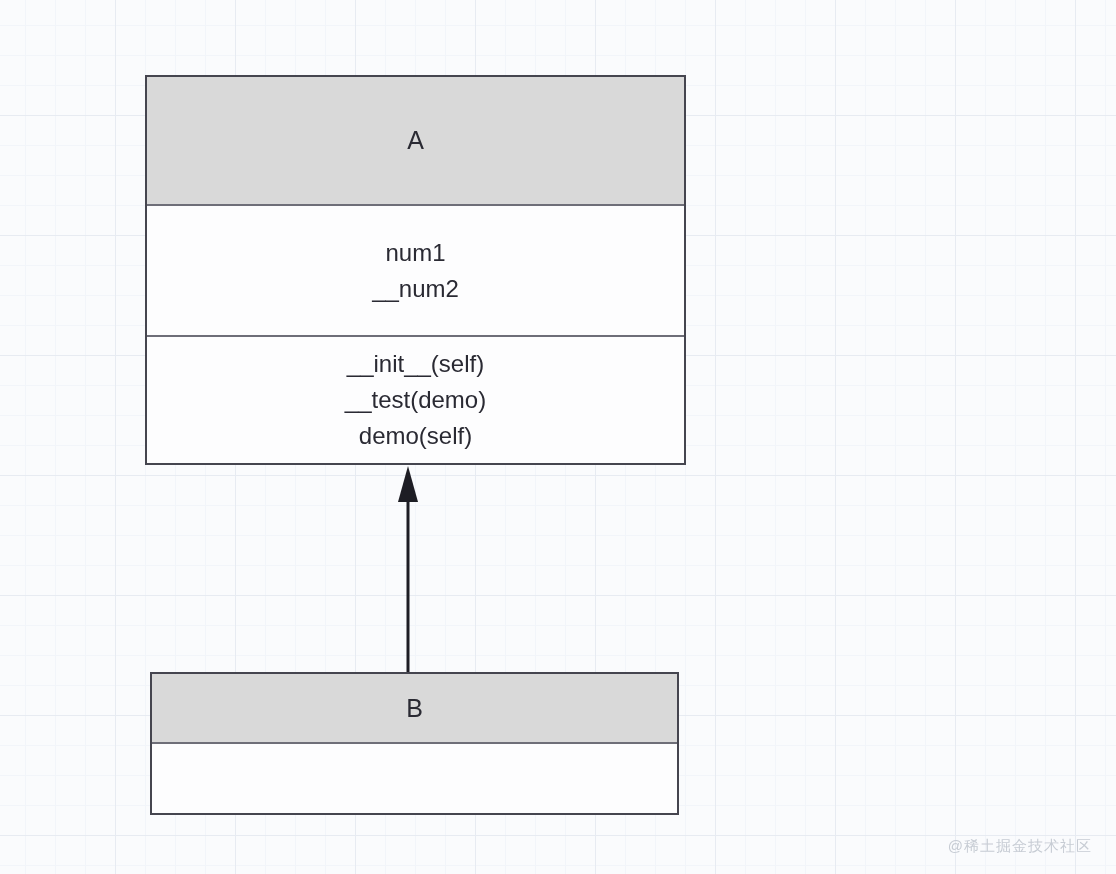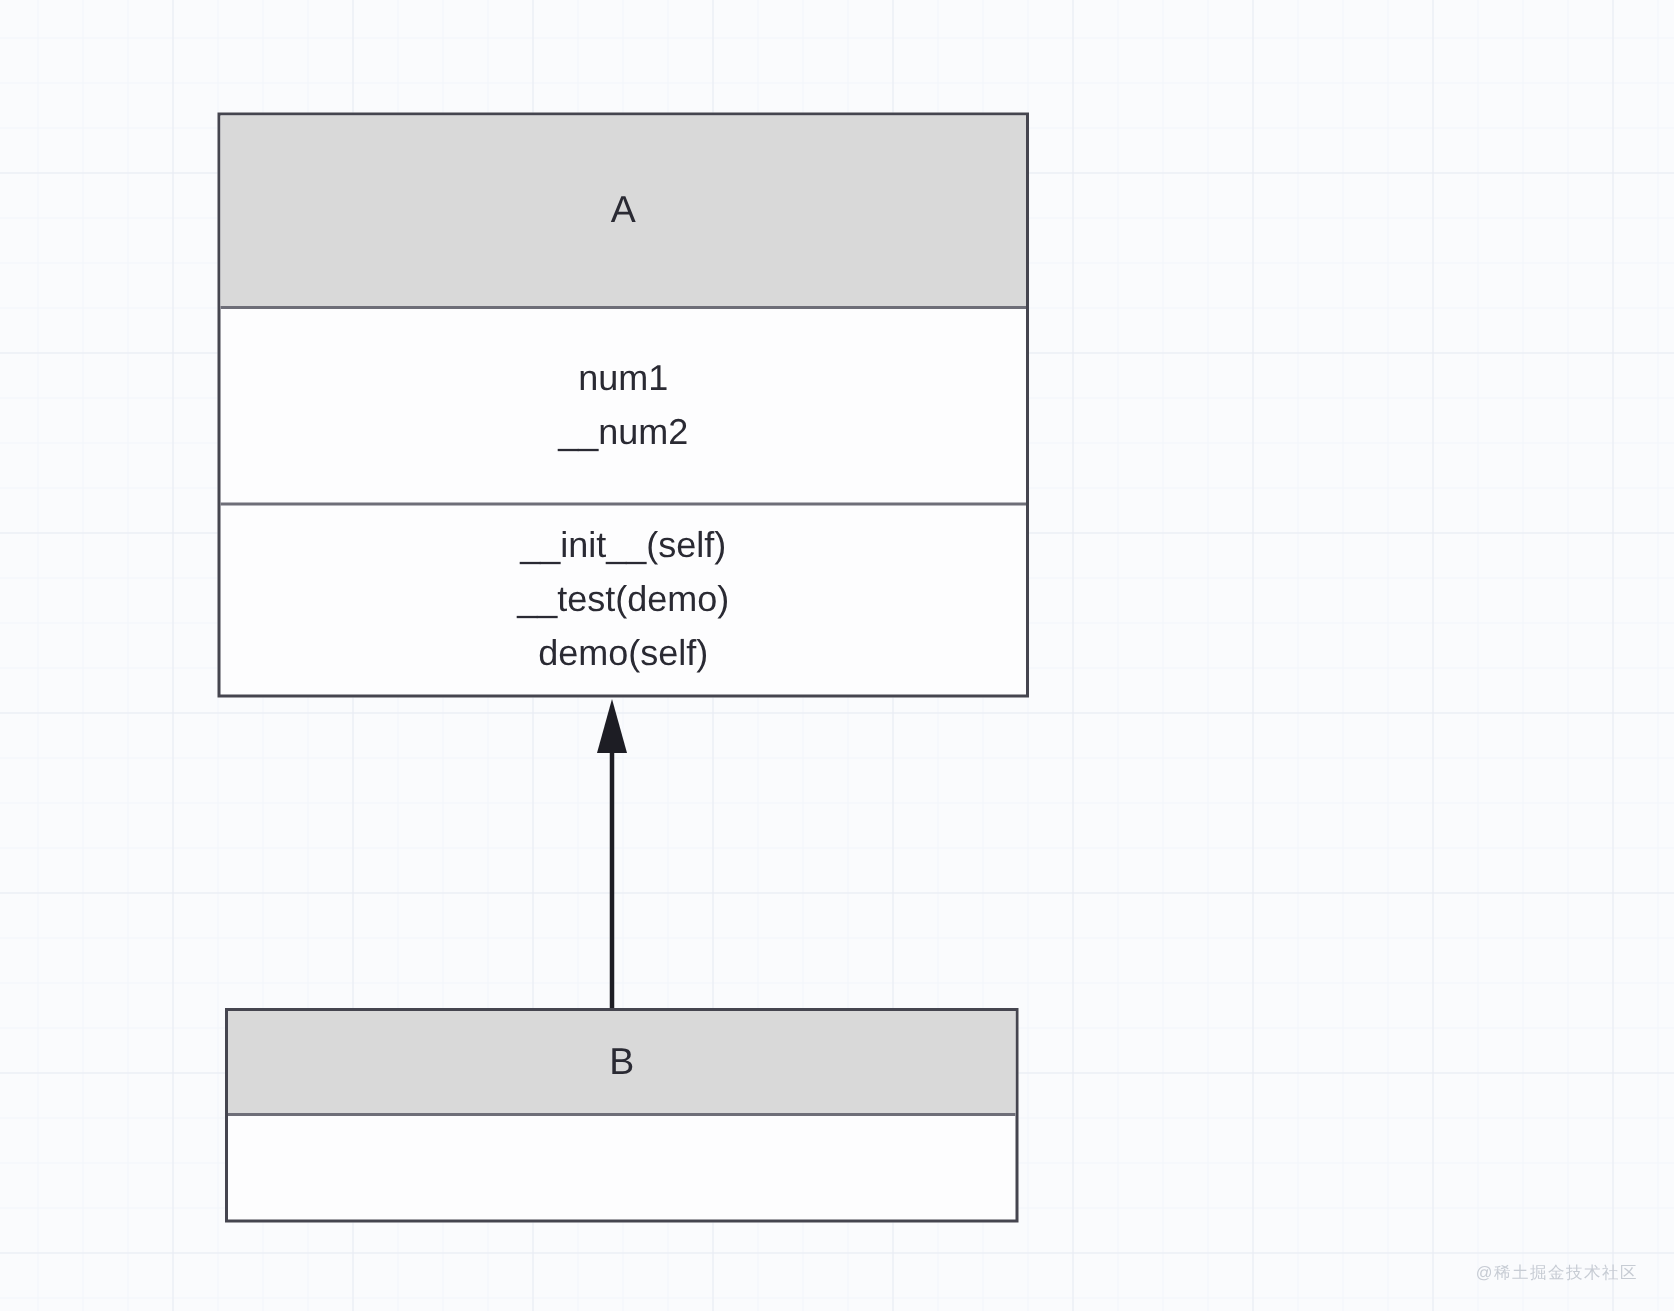--- a/index.html
+++ b/index.html
@@ -71,21 +71,21 @@
   .inherit-arrow {
     position: absolute;
     left: 396px;
     top: 464px;
   }
 
   .watermark {
     position: absolute;
     right: 24px;
     bottom: 18px;
-    font-size: 11px;
+    font-size: 15px;
     color: #c7ccd4;
     letter-spacing: 1px;
     user-select: none;
   }
 </style>
 </head>
 <body>
 
 <div class="canvas">
 

